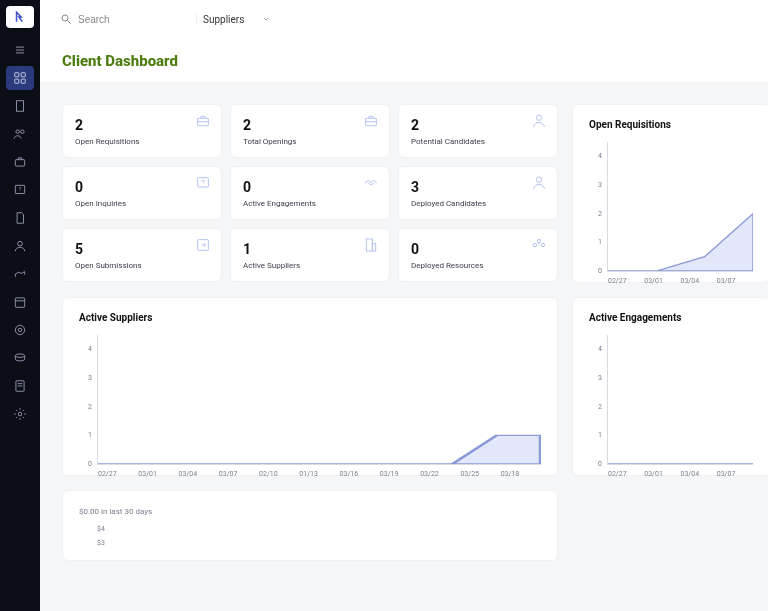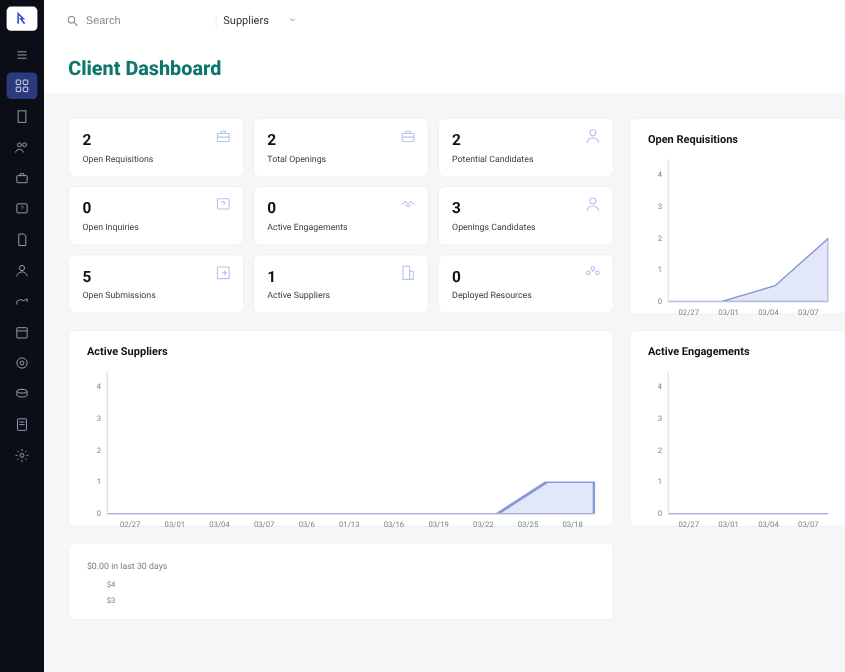--- a/index.html
+++ b/index.html
@@ -20,41 +20,41 @@
   .search-wrap svg { width: 12px; height: 12px; stroke: #888; fill: none; stroke-width: 2; }
   .search-input { border: none; outline: none; font-size: 10px; width: 110px; color: #333; }
   .search-input::placeholder { color: #888; }
   .category-select { font-size: 10px; color: #333; display: flex; align-items: center; gap: 18px; padding: 0 6px; border-left: 1px solid #eee; cursor: pointer; }
   .category-select svg { width: 8px; height: 8px; stroke: #666; fill: #666; }
 
   
   .main { position: absolute; left: 40px; top: 32px; right: 0; bottom: 0; overflow: hidden; }
   .page-head { padding: 20px 22px 12px; background: #fff; }
   .breadcrumb { font-size: 8px; letter-spacing: 2px; color: #a7a9b5; font-weight: 600; margin-bottom: 10px; }
-  .page-title { font-size: 18px; font-weight: 800; color: #0f766e; }
+  .page-title { font-size: 15px; font-weight: 800; color: #4d7c0f; }
 
   .content { padding: 22px 0 0 22px; background: #f5f6f8; }
 
   .top-row { display: flex; gap: 14px; }
   .stats-grid { display: grid; grid-template-columns: repeat(3, 160px); grid-auto-rows: 54px; gap: 8px; }
   .stat-card { background: #fff; border-radius: 6px; padding: 8px 12px; display: flex; flex-direction: column; justify-content: center; position: relative; border: 1px solid #f0f1f4; }
   .stat-value { font-size: 14px; font-weight: 700; color: #111; }
   .stat-label { font-size: 8px; color: #3a3d4a; margin-top: 4px; }
   .stat-icon { position: absolute; right: 10px; top: 8px; }
   .stat-icon svg { width: 16px; height: 16px; stroke: #b4c3f0; fill: none; stroke-width: 1.5; }
 
   .chart-card { background: #fff; border-radius: 6px; padding: 14px 16px 10px; border: 1px solid #f0f1f4; }
   .chart-title { font-size: 10px; font-weight: 700; color: #111; margin-bottom: 12px; }
   .chart-card.right { flex: 1; min-width: 0; margin-right: -2px; }
 
   .chart-body { position: relative; height: 130px; border-left: 1px solid #d9dbe2; border-bottom: 1px solid #d9dbe2; margin-left: 18px; }
   .y-ticks { position: absolute; left: -18px; top: 0; bottom: 0; width: 16px; }
   .y-tick { position: absolute; left: 0; right: 0; font-size: 7px; color: #7a7e8c; text-align: right; padding-right: 4px; transform: translateY(-50%); }
   .x-ticks { position: absolute; left: 0; right: 0; bottom: -14px; display: flex; }
-  .x-tick { font-size: 7px; color: #7a7e8c; text-align: center; flex: 1 0 auto; }
+  .x-tick { font-size: 7px; color: #7a7e8c; flex: 1 0 auto; }
   .chart-svg { position: absolute; left: 0; right: 0; top: 0; bottom: 0; width: 100%; height: 100%; }
   .chart-svg path.area { fill: #e2e7fa; stroke: #8a99d8; stroke-width: 1; }
 
   .mid-row { display: flex; gap: 14px; margin-top: 14px; }
   .active-suppliers-card { width: 496px; }
   .x-ticks.wide .x-tick { white-space: nowrap; }
 
   .bot-row { margin-top: 14px; display:flex; gap:14px; }
   .spend-card { width: 496px; }
   .spend-sub { font-size: 8px; color: #7a7e8c; margin-top: 2px; margin-bottom: 6px; }
@@ -225,21 +225,21 @@
           <div class="stat-card">
             <div class="stat-value">0</div>
             <div class="stat-label">Active Engagements</div>
             <div class="stat-icon"><svg viewBox="0 0 24 24">
                 <path d="M3 12 l5 -4 l4 3 l4 -3 l5 4"></path>
                 <path d="M8 12 l4 3 l4 -3"></path>
               </svg></div>
           </div>
           <div class="stat-card">
             <div class="stat-value">3</div>
-            <div class="stat-label">Openings Candidates</div>
+            <div class="stat-label">Deployed Candidates</div>
             <div class="stat-icon"><svg viewBox="0 0 24 24">
                 <circle cx="12" cy="7" r="4"></circle>
                 <path d="M4 21 c0-4 4-7 8-7 s8 3 8 7"></path>
               </svg></div>
           </div>
           <div class="stat-card">
             <div class="stat-value">5</div>
             <div class="stat-label">Open Submissions</div>
             <div class="stat-icon"><svg viewBox="0 0 24 24">
                 <rect x="4" y="4" width="16" height="16" rx="1"></rect>
@@ -298,21 +298,21 @@
               <div class="y-tick" style="top: 77.7778%;">1</div>
               <div class="y-tick" style="top: 55.5556%;">2</div>
               <div class="y-tick" style="top: 33.3333%;">3</div>
               <div class="y-tick" style="top: 11.1111%;">4</div>
             </div>
             <div class="x-ticks wide">
               <div class="x-tick">02/27</div>
               <div class="x-tick">03/01</div>
               <div class="x-tick">03/04</div>
               <div class="x-tick">03/07</div>
-              <div class="x-tick">03/6</div>
+              <div class="x-tick">02/10</div>
               <div class="x-tick">01/13</div>
               <div class="x-tick">03/16</div>
               <div class="x-tick">03/19</div>
               <div class="x-tick">03/22</div>
               <div class="x-tick">03/25</div>
               <div class="x-tick">03/18</div>
             </div>
             <svg class="chart-svg" viewBox="0 0 100 100" preserveAspectRatio="none">
               <path d="M 0 100 L 10 100 L 20 100 L 30 100 L 40 100 L 50 100 L 60 100 L 70 100 L 80 100 L 90 77.77777777777777 L 100 77.77777777777777 L 100 100 L 0 100 Z" class="area"></path>
             </svg>

